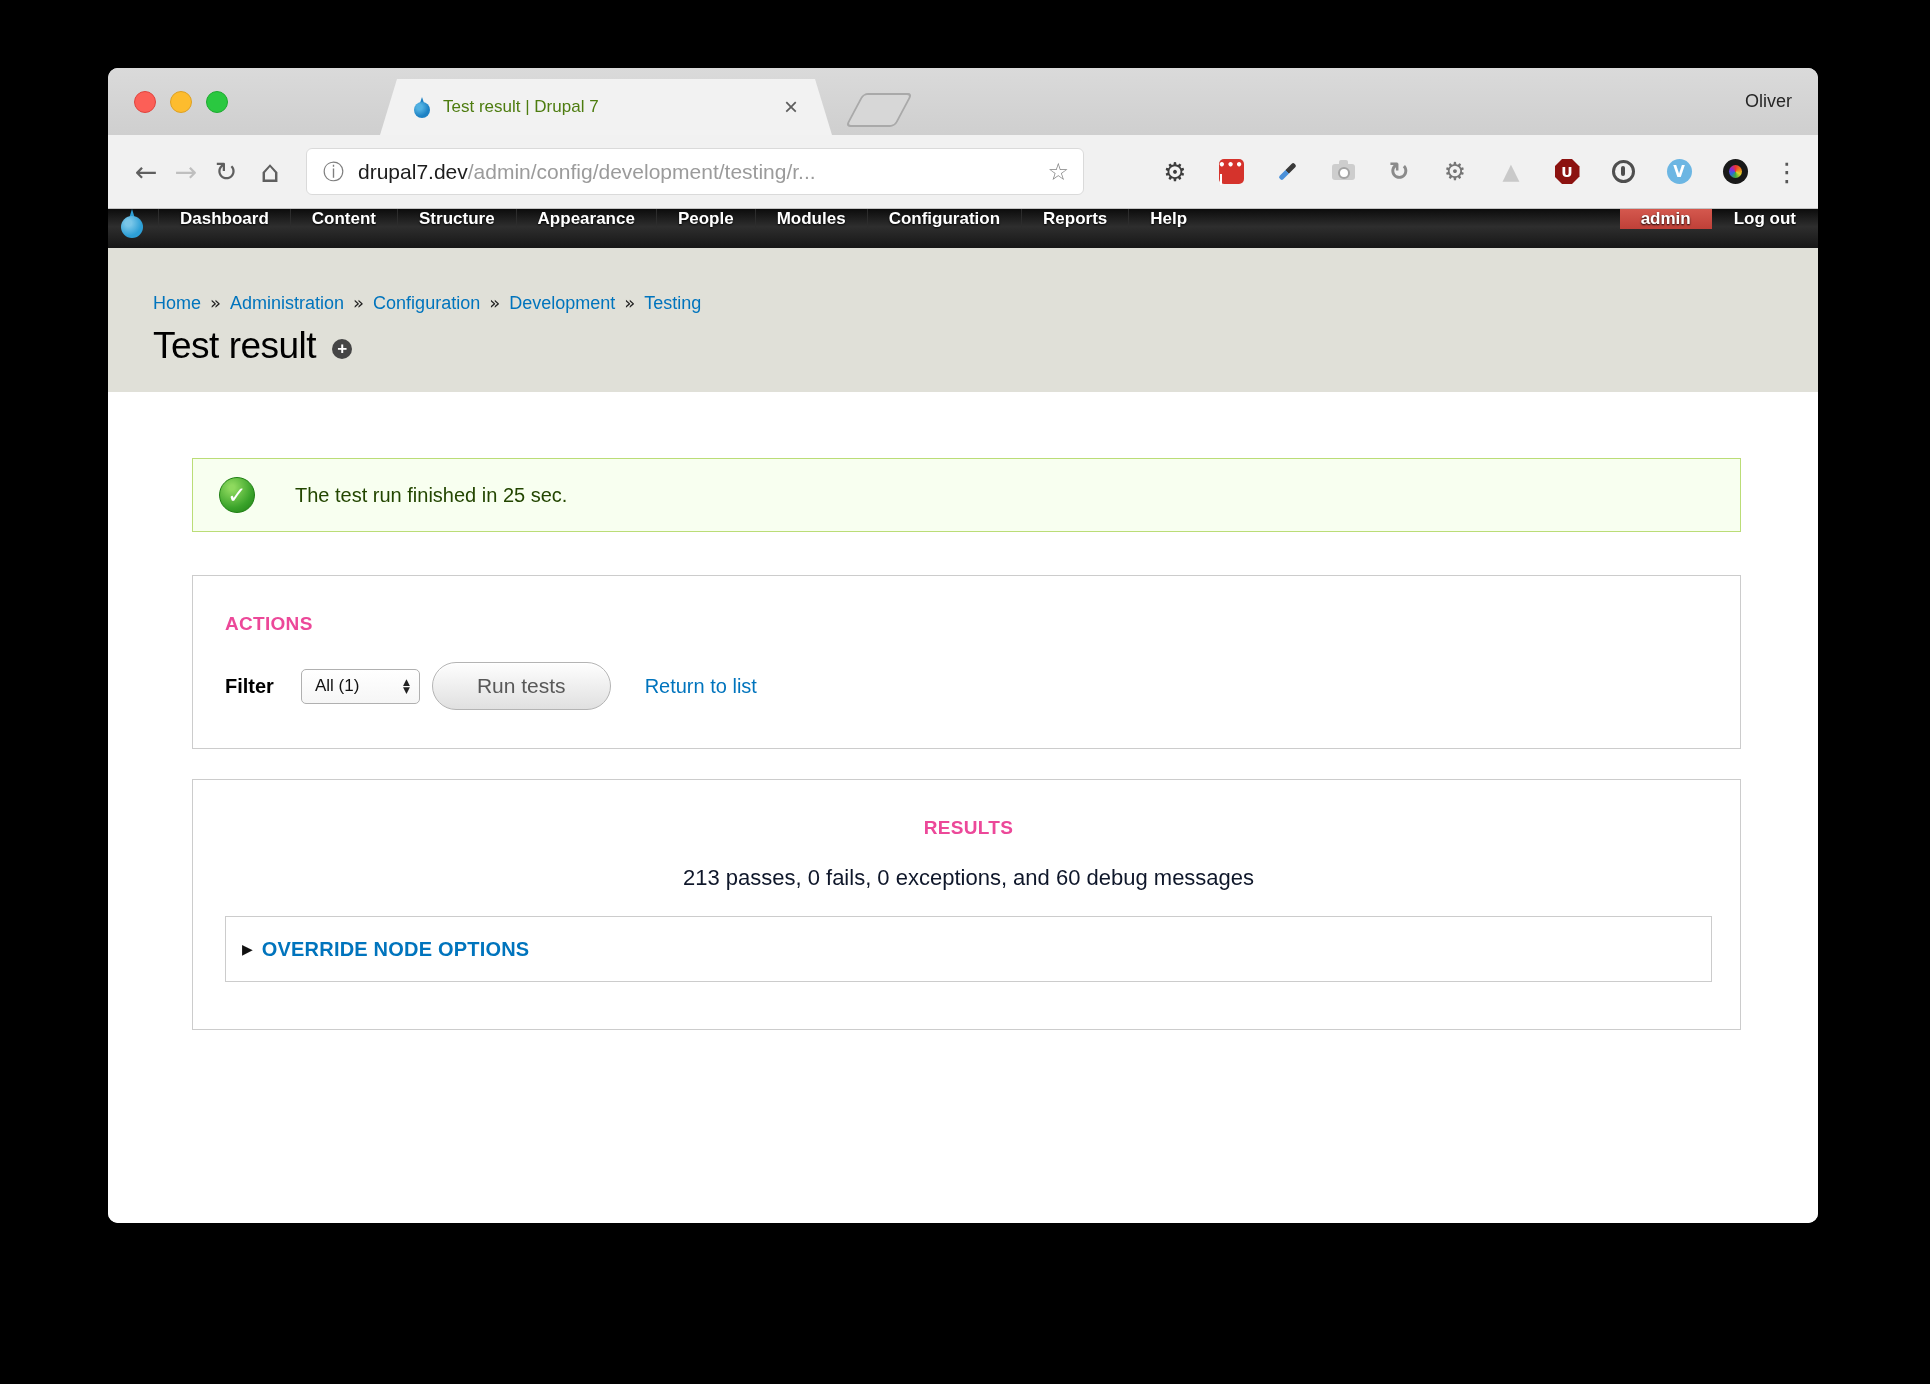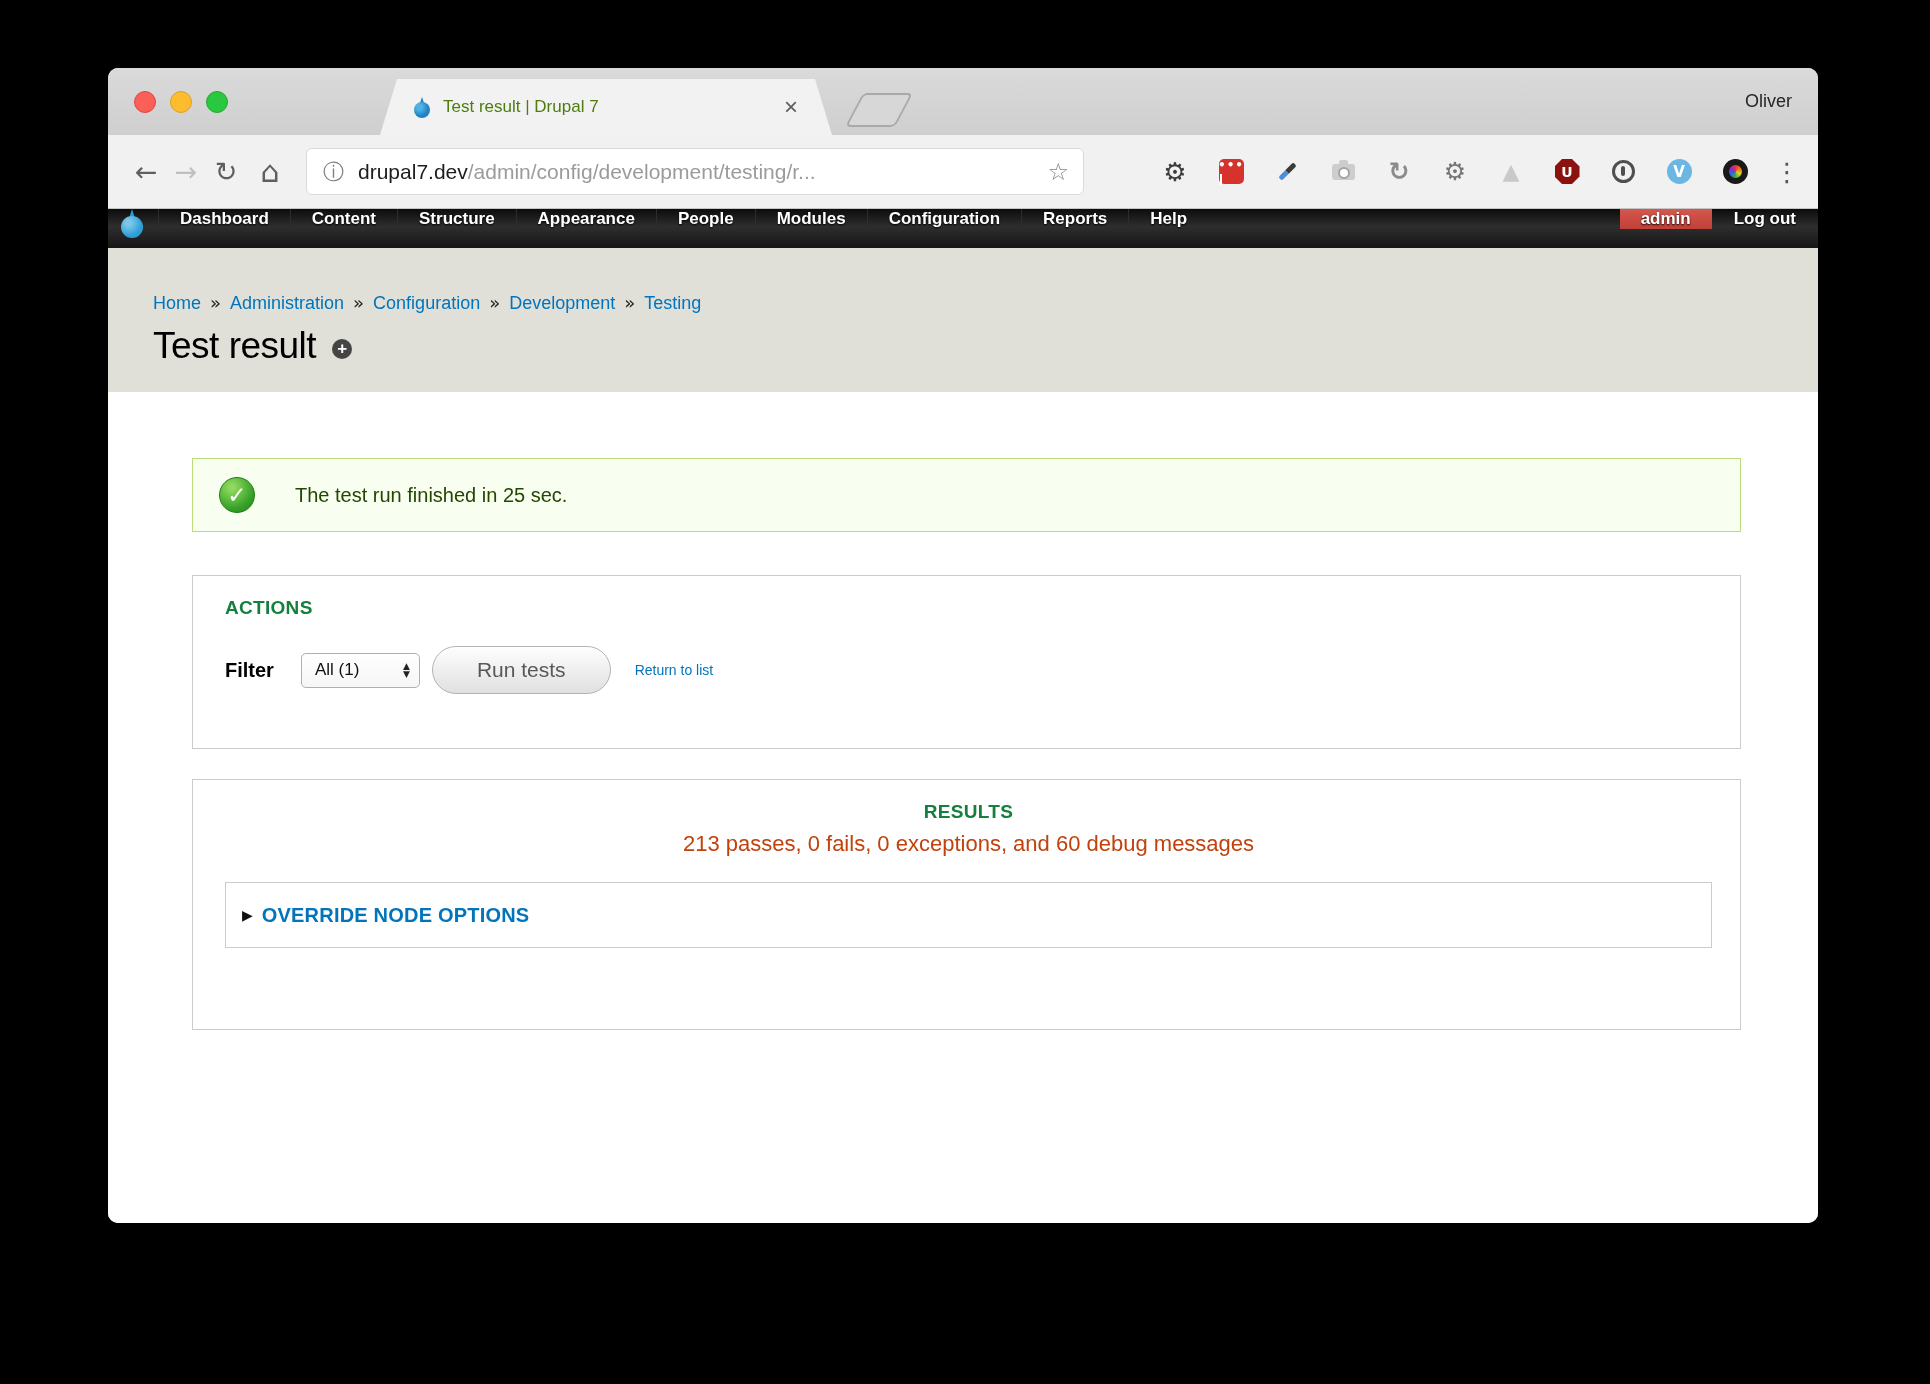--- a/index.html
+++ b/index.html
@@ -119,35 +119,35 @@
     display:flex; align-items:center; padding-left:26px; }
   .checkball { width:36px; height:36px; border-radius:50%; flex:none;
     background:radial-gradient(circle at 35% 28%, #8ed95e 8%, #3aa32a 62%, #1f7f15 100%);
     border:1px solid #1e7e12; color:#fff; font-size:23px; font-weight:bold;
     display:flex; align-items:center; justify-content:center;
     font-family:"DejaVu Sans", sans-serif; }
   .statustext { margin-left:40px; font-size:20px; color:#234600; }
 
   .fieldset { border:1px solid #ccc; background:#fff; padding:21px 28px 0 32px; }
   .fs-actions { margin-top:43px; height:174px; }
-  .legend { font-size:19px; font-weight:bold; color:#15803d; letter-spacing:0.3px; }
+  .legend { font-size:19px; font-weight:bold; color:#ec4899; letter-spacing:0.3px;margin-top:16px; }
   .actions-row { margin-top:27px; display:flex; align-items:center; }
   .filter-label { font-size:20px; font-weight:bold; color:#000; }
   .select { margin-left:27px; width:119px; height:35px; border:1px solid #b0b0b0; border-radius:5px;
     background:linear-gradient(#fff,#f6f6f6); display:flex; align-items:center; padding:0 9px 0 13px; }
   .select-value { font-size:17px; color:#111; flex:1; }
   .sel-arrows { display:flex; flex-direction:column; align-items:center; line-height:8px; }
   .sel-arrows span { font-size:9px; color:#222; font-family:"DejaVu Sans", sans-serif; }
   .runbtn { margin-left:12px; height:48px; padding:0 44px; border:1px solid #b4b4b4; border-radius:24px;
     background:linear-gradient(#fefefe,#e0e0e0); box-shadow:inset 0 1px 0 #fff;
     display:flex; align-items:center; font-size:21px; color:#585858; }
-  .return-link { margin-left:24px; font-size:14px; color:#0074bd; text-decoration:none; }
+  .return-link { margin-left:34px; font-size:20px; color:#0074bd; text-decoration:none; }
 
   .fs-results { margin-top:30px; height:251px;text-align:center; }
-  .summary { margin-top:8px; font-size:22px; color:#c2410c; }
+  .summary { margin-top:26px; font-size:22px; color:#0f172a; }
   .collapsible { margin-top:25px; height:66px; border:1px solid #ccc; background:#fff;
     display:flex; align-items:center; padding-left:16px; }
   .col-arrow { font-size:14px; color:#111; font-family:"DejaVu Sans", sans-serif; margin-right:9px; }
   .col-label { font-size:20px; font-weight:bold; color:#0074bd; letter-spacing:0.2px; }
 </style>
 </head>
 <body>
 
 <div class="window">
 

